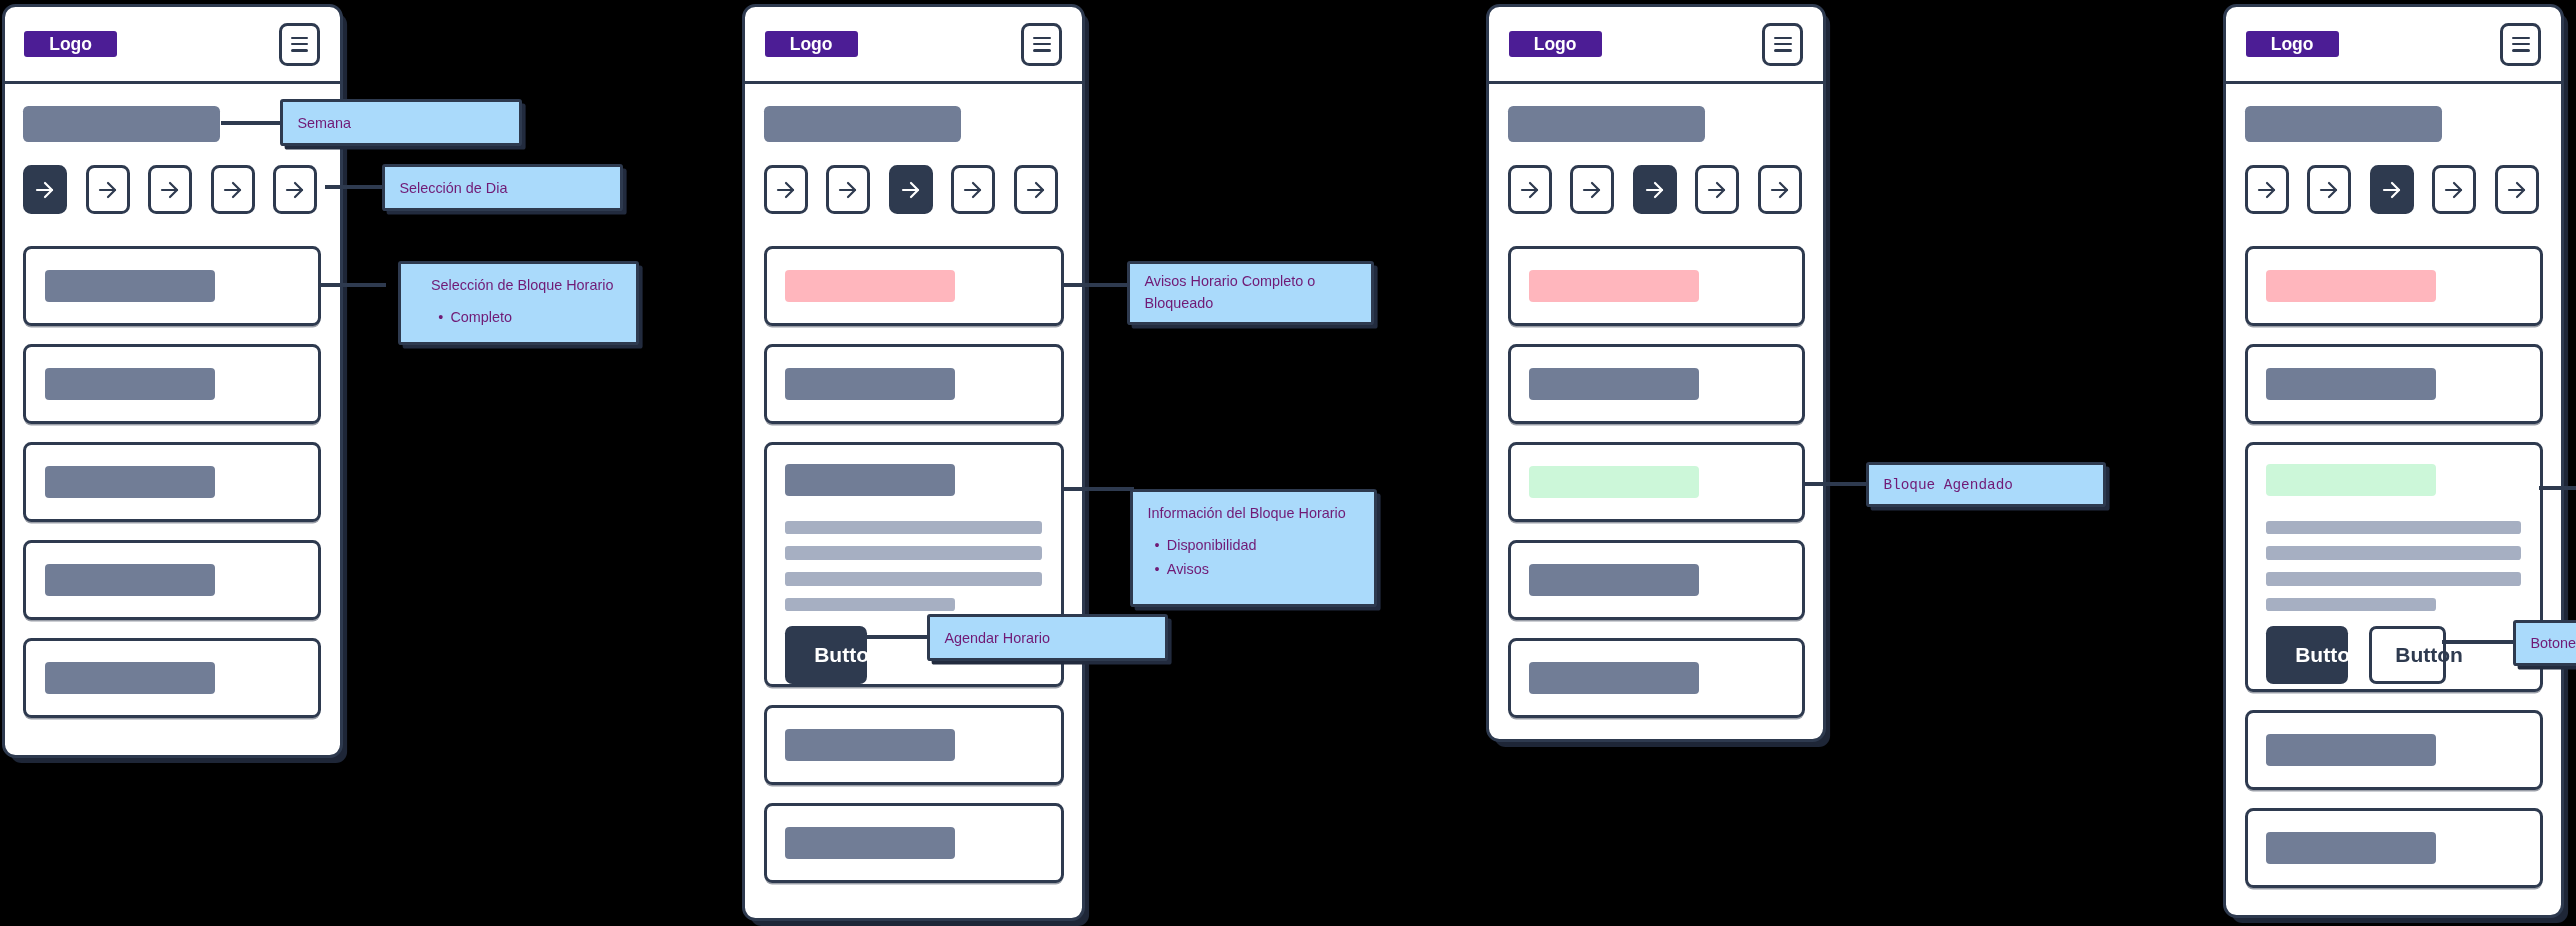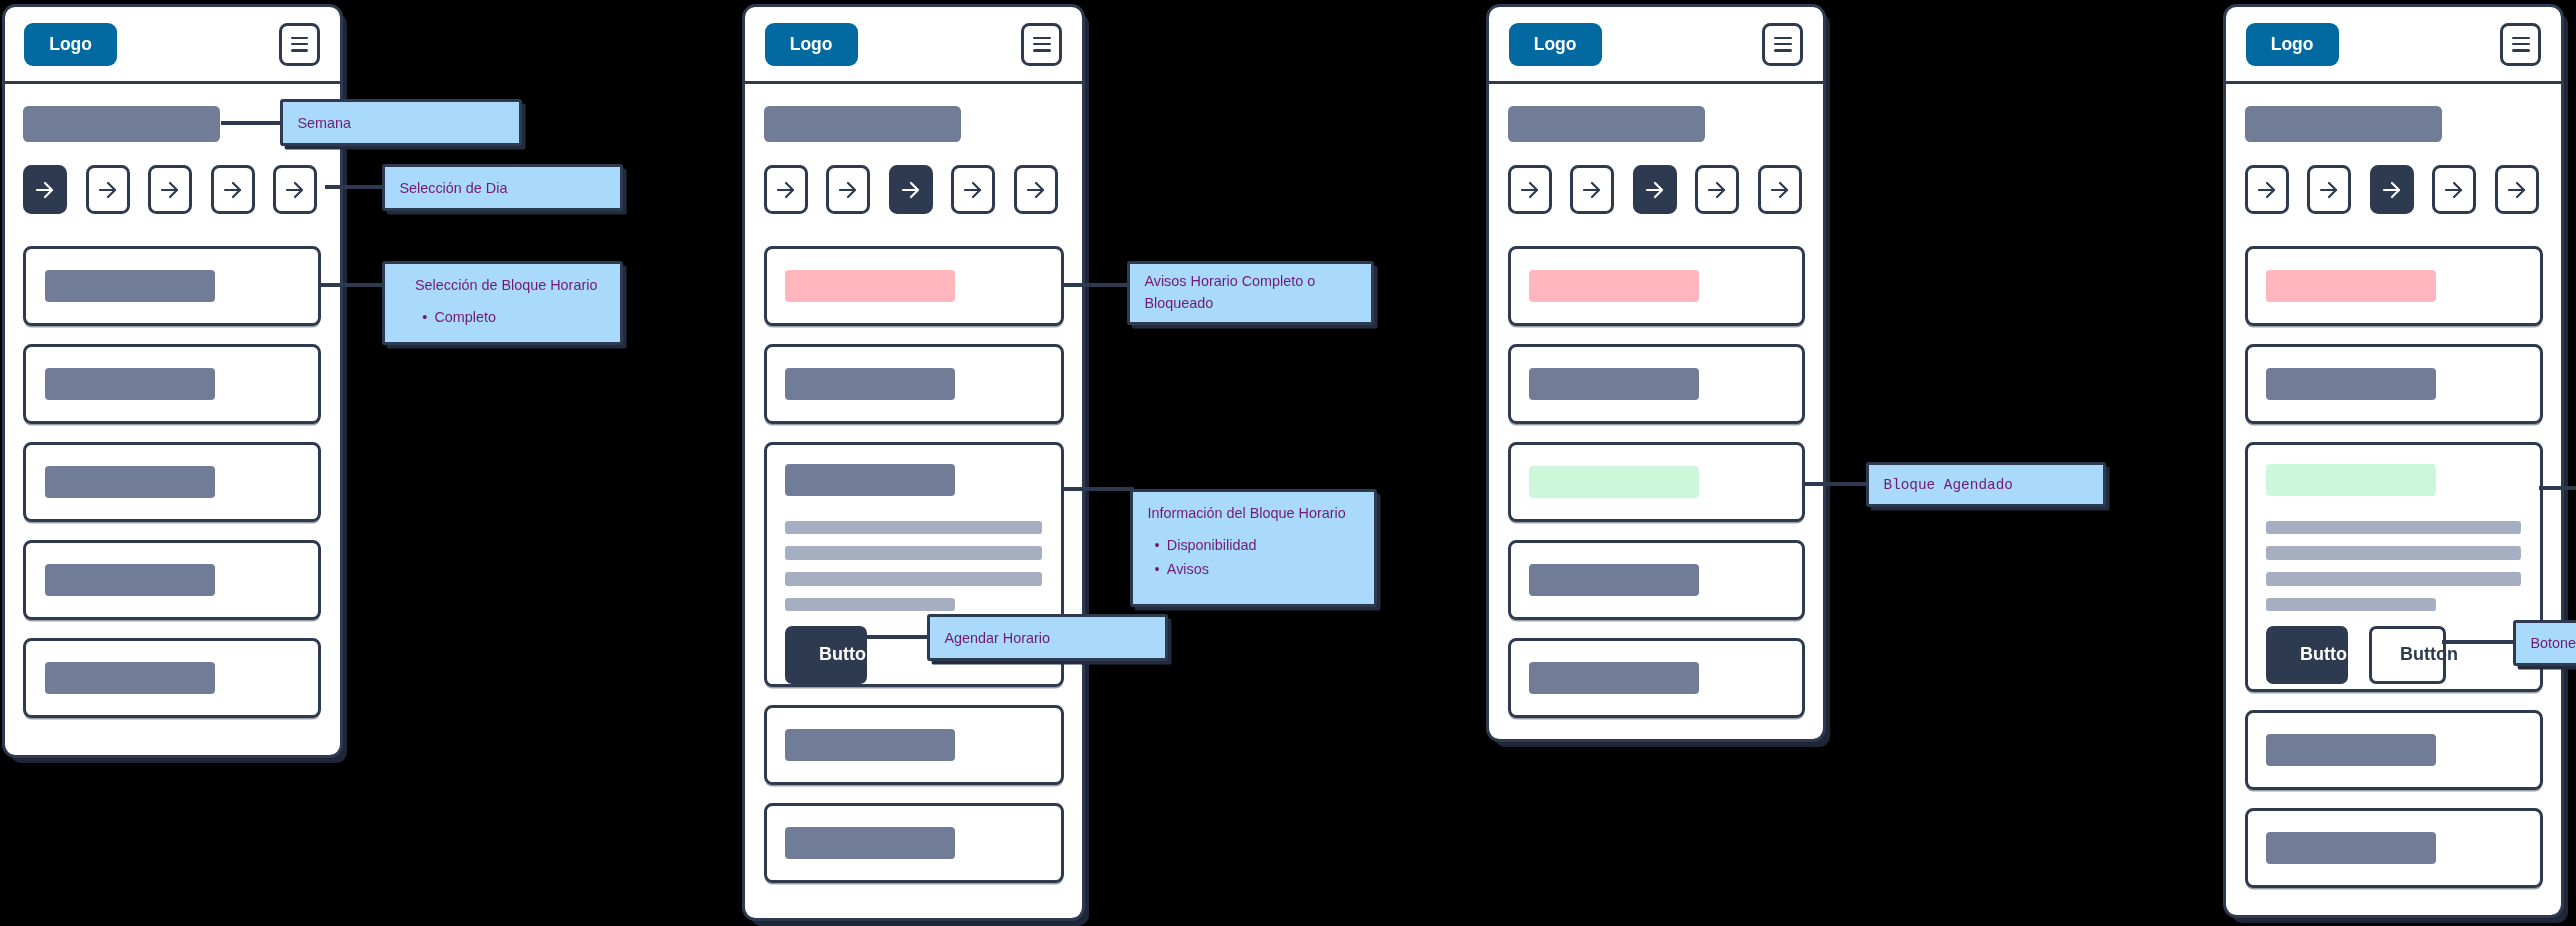--- a/index.html
+++ b/index.html
@@ -12,21 +12,21 @@
   
   .phone{
     position:absolute;background:#fff;border:3.6px solid #2e3a4f;border-radius:13.4px;
     box-sizing:border-box;z-index:1;box-shadow:6.2px 7.2px 0 -2.1px #1e2637;
   }
   .phone-header{
     height:77px;display:flex;align-items:center;justify-content:space-between;
     padding:0 19.6px;border-bottom:3.1px solid #2e3a4f;box-sizing:border-box;
   }
   .logo{
-    width:93px;height:43px;background:#0369a1;border-radius:9px;color:#fff;
+    width:93px;height:26px;background:#4c1d95;border-radius:3px;color:#fff;
     display:flex;align-items:center;justify-content:center;font-weight:bold;font-size:17.5px;
   }
   .menu-btn{
     width:41px;height:43px;background:#fff;border:3.1px solid #2e3a4f;border-radius:8.2px;
     display:flex;flex-direction:column;align-items:center;justify-content:center;gap:3.6px;
     box-sizing:border-box;cursor:pointer;
   }
   .menu-btn i{display:block;width:17.5px;height:2.6px;background:#2e3a4f;border-radius:1.5px;}
   .phone-body{padding:0 18.5px;box-sizing:border-box;}
   .week-bar{margin-top:22px;width:197px;height:36px;background:#717d96;border-radius:5.2px;}
@@ -51,21 +51,21 @@
   .card.detail{
     flex-direction:column;align-items:flex-start;justify-content:flex-start;
     padding:18.5px;height:auto;
   }
   .lines{margin-top:25px;display:flex;flex-direction:column;gap:12.4px;width:100%;}
   .line{height:13.4px;border-radius:3.1px;background:#a6afc2;width:100%;}
   .line.short{width:170px;}
   .btn-row{margin-top:14.4px;display:flex;gap:20.6px;}
   .btn{
     height:58px;border-radius:7.2px;display:flex;align-items:center;justify-content:center;
-    font-weight:bold;font-size:18px;box-sizing:border-box;cursor:pointer;padding-left:44px;
+    font-weight:bold;font-size:21px;box-sizing:border-box;cursor:pointer;padding-left:44px;
   }
   .btn.primary{width:82px;background:#2e3a4f;color:#fff;}
   .btn.secondary{width:77px;background:#fff;border:3.1px solid #2e3a4f;color:#2e3a4f;}
 
   
   .note{
     position:absolute;background:#aadafb;border:3.1px solid #2e3a4f;border-radius:3.1px;
     box-sizing:border-box;color:#701a75;font-size:14.4px;z-index:5;
     box-shadow:4.1px 4.1px 0 -0.5px #222b3e;
   }
@@ -356,21 +356,21 @@
   <div class="connector" style="left:2442px;top:640px;width:75px;"></div>
 
   <div class="note single" style="left:280px;top:99px;width:242px;height:47px;">
     <span>Semana</span>
   </div>
 
   <div class="note single" style="left:382px;top:164px;width:241px;height:47px;">
     <span>Selección de Dia</span>
   </div>
 
-  <div class="note multi" style="left:382px;top:261px;width:241px;height:84px;padding-left:30px;">
+  <div class="note multi" style="left:398px;top:261px;width:241px;height:84px;padding-left:30px;">
     <span>Selección de Bloque Horario</span>
     <ul>
       <li>Completo</li>
     </ul>
   </div>
 
   <div class="note single" style="left:1127px;top:261px;width:247px;height:64px;line-height:1.5;">
     <span>Avisos Horario Completo o Bloqueado</span>
   </div>
 

